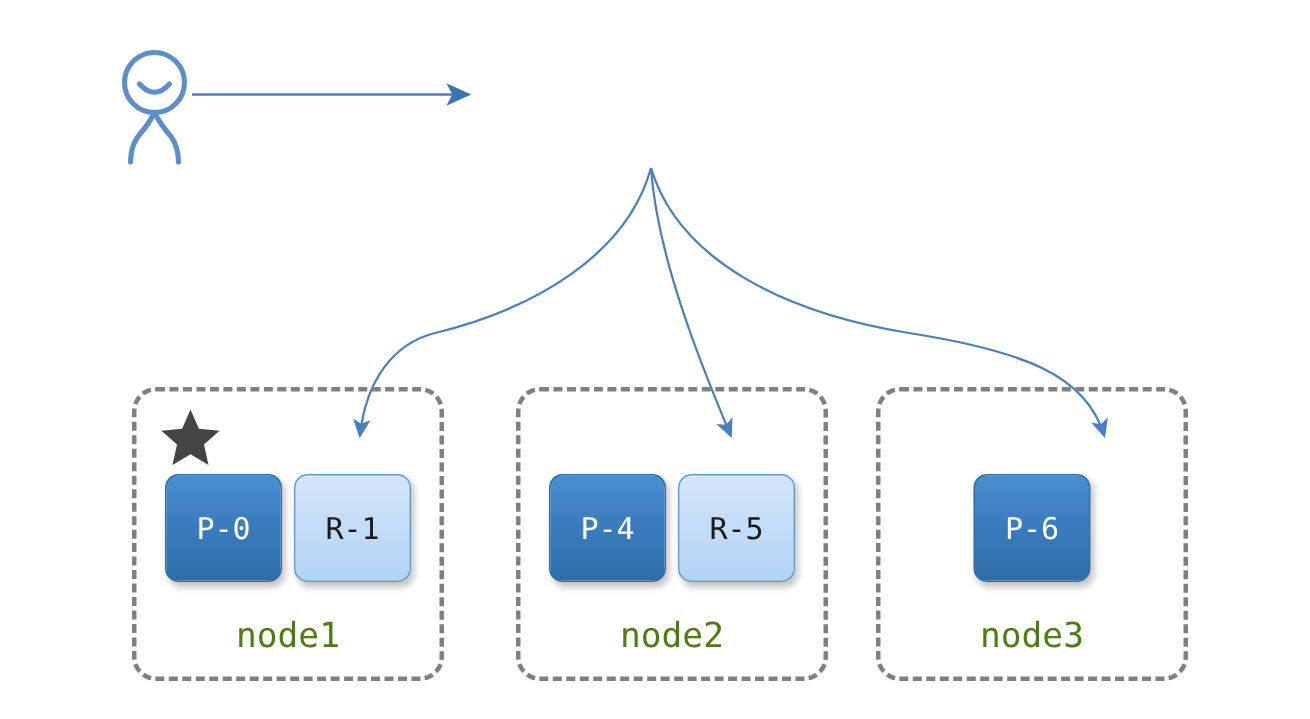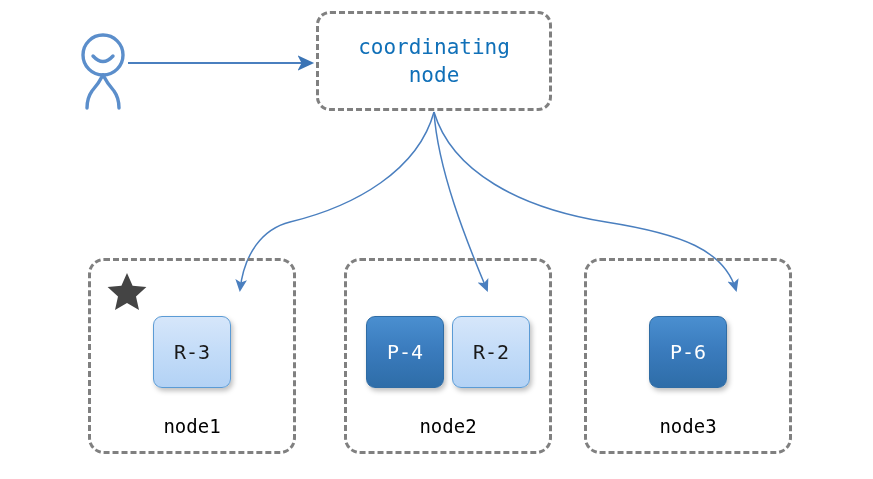--- a/index.html
+++ b/index.html
@@ -102,22 +102,22 @@
     border: 1px solid #5b9bd5;
     color: #1a1a1a;
   }
 
   .node-label {
     position: absolute;
     left: 0;
     bottom: 14px;
     width: 100%;
     text-align: center;
-    color: #000000;
-    font-size: 19px;
+    color: #4d7c0f;
+    font-size: 23px;
   }
 </style>
 </head>
 <body>
 
 <div id="canvas">
 
   <svg id="vector-layer" viewBox="0 0 873 479">
     <defs>
       <marker id="ah" markerWidth="9" markerHeight="9" refX="7" refY="4.5" orient="auto" markerUnits="strokeWidth">
@@ -137,39 +137,36 @@
 
     <line x1="128" y1="63" x2="312" y2="63" stroke="#4a7fbf" stroke-width="1.8" marker-end="url(#ah2)"></line>
 
     <path d="M434,112 C418,170 356,206 290,222 C262,229 244,254 240,290" fill="none" stroke="#4a7fbf" stroke-width="1.5" marker-end="url(#ah)"></path>
 
     <path d="M434,112 C438,170 466,240 487,290" fill="none" stroke="#4a7fbf" stroke-width="1.5" marker-end="url(#ah)"></path>
 
     <path d="M434,112 C452,172 520,208 606,222 C682,234 724,250 736,290" fill="none" stroke="#4a7fbf" stroke-width="1.5" marker-end="url(#ah)"></path>
   </svg>
 
-  <div class="coord-node">
-    <div class="coord-node-label">coordinating
-node</div>
-  </div>
 
   <div class="node-group" id="node-group-1">
     <svg class="star-icon" viewBox="0 0 40 40">
       <polygon points="20,2 25.6,14.8 39.4,16.1 29,25.4 32,39 20,31.9 8,39 11,25.4 0.6,16.1 14.4,14.8" fill="#444444"></polygon>
     </svg>
     <div class="shard-row">
-      <div class="shard replica">R-3</div>
+      <div class="shard primary">P-0</div>
+      <div class="shard replica">R-1</div>
     </div>
     <div class="node-label">node1</div>
   </div>
 
   <div class="node-group" id="node-group-2">
     <div class="shard-row">
       <div class="shard primary">P-4</div>
-      <div class="shard replica">R-2</div>
+      <div class="shard replica">R-5</div>
     </div>
     <div class="node-label">node2</div>
   </div>
 
   <div class="node-group" id="node-group-3">
     <div class="shard-row">
       <div class="shard primary">P-6</div>
     </div>
     <div class="node-label">node3</div>
   </div>

